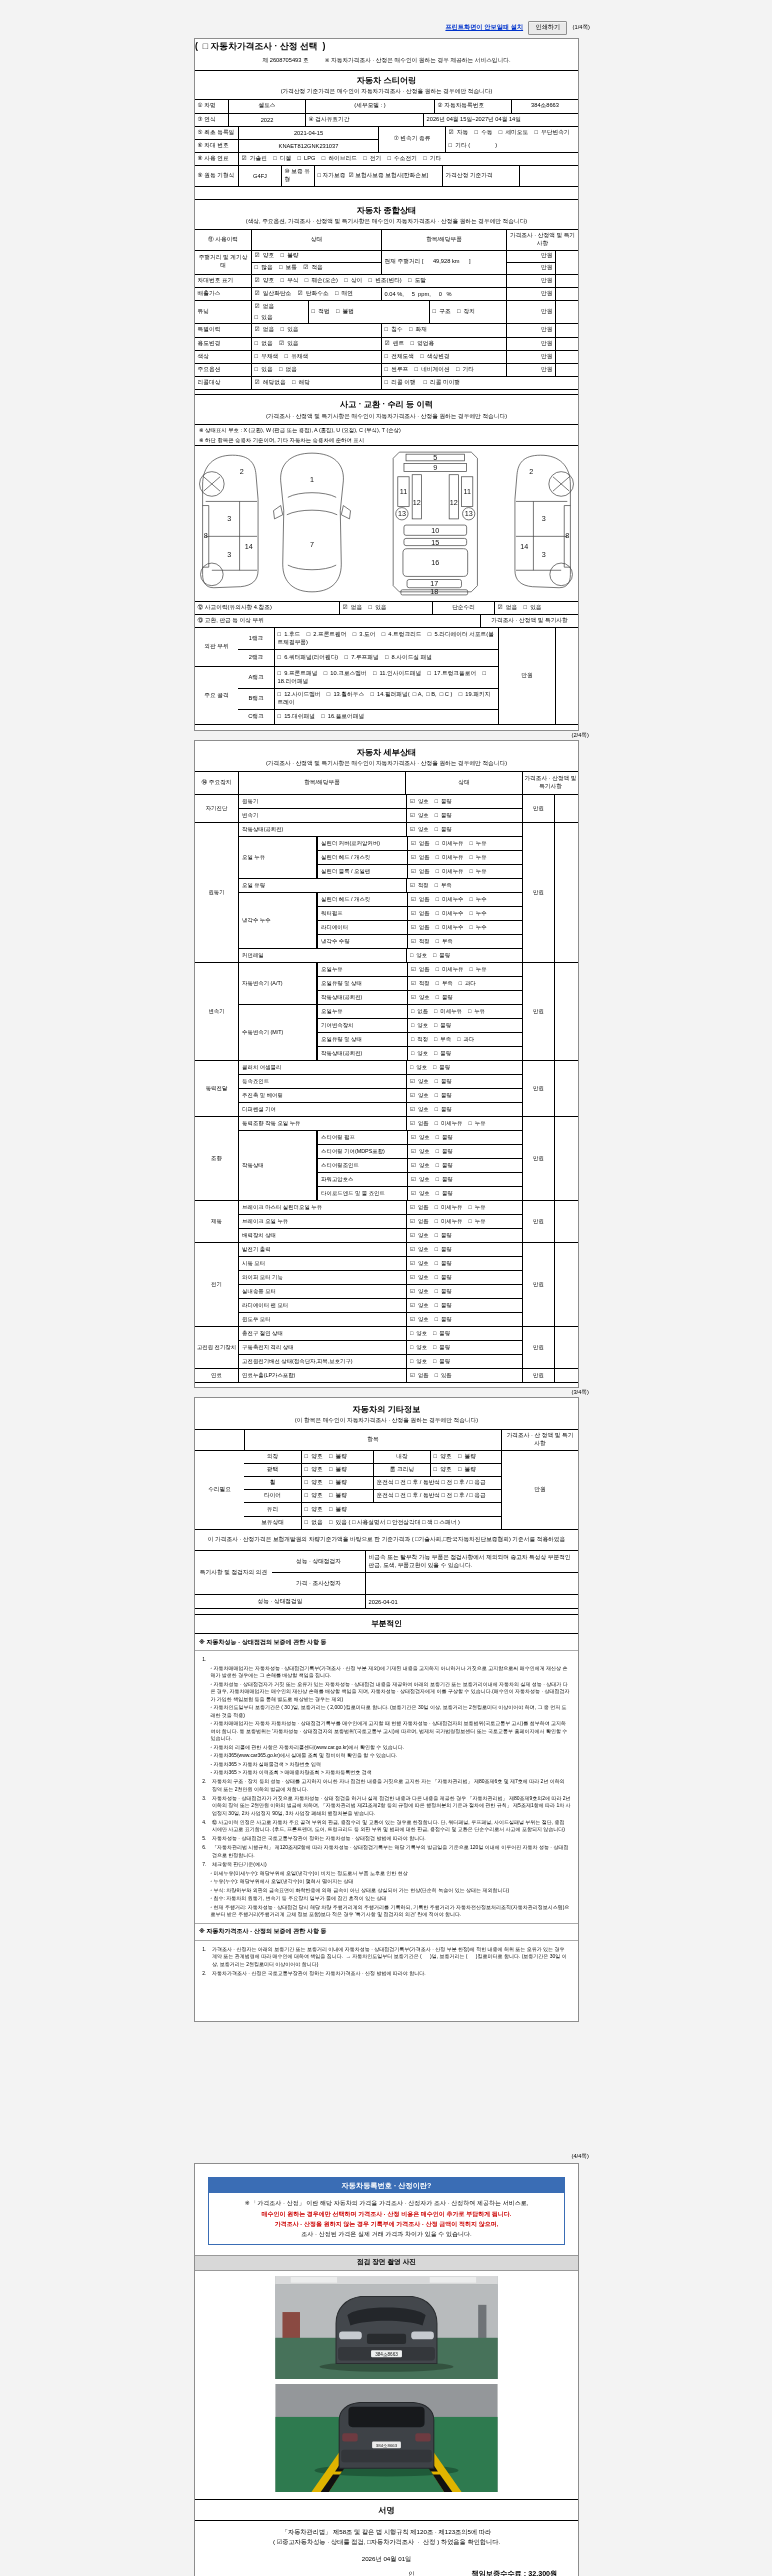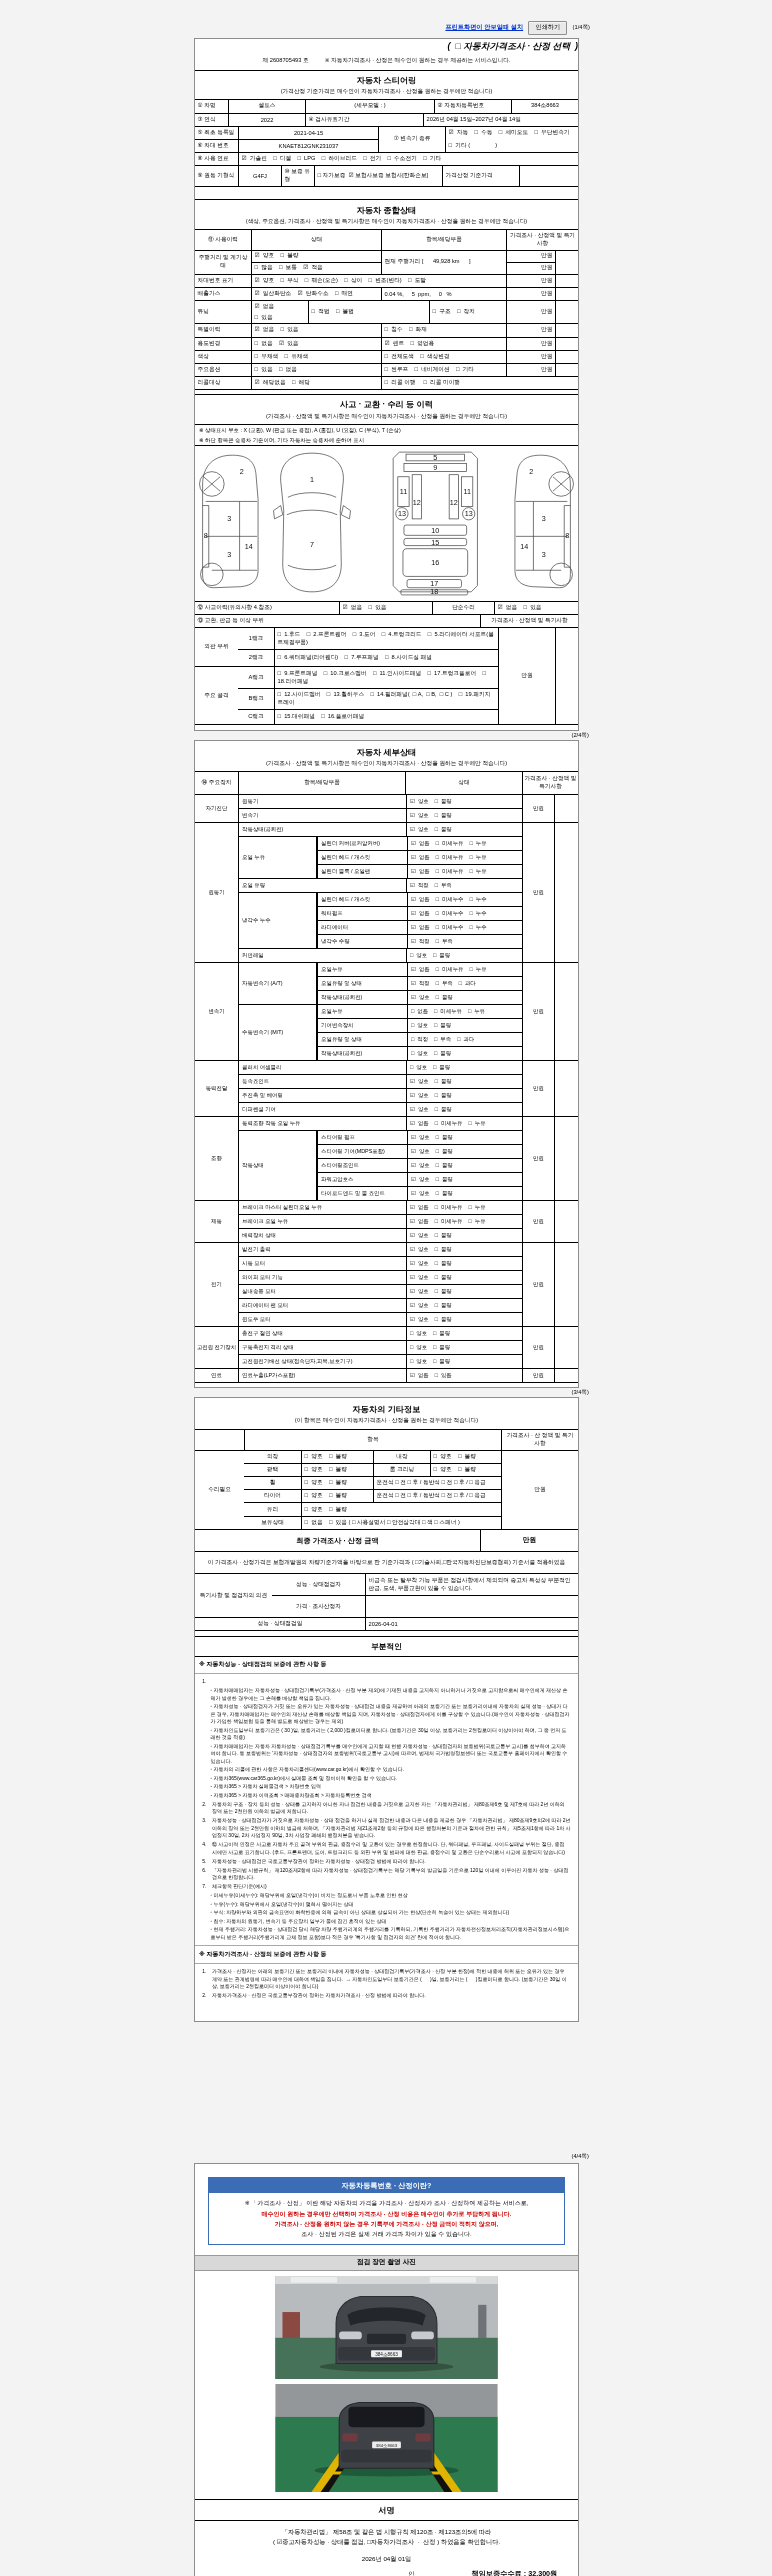--- a/index.html
+++ b/index.html
@@ -6,21 +6,21 @@
   body{width:773px;height:2576px;overflow:hidden;background:#f3f3f3;
        font-family:"Liberation Sans","DejaVu Sans",sans-serif;color:#000;}
   .topbar{width:407px;margin:20.6px auto 3.1px auto;display:flex;justify-content:flex-end;align-items:center;gap:5.2px;font-size:6.2px;}
   .toplink{color:#0033cc;text-decoration:underline;font-weight:bold;cursor:pointer;}
   .printbtn{background:#e9e9e9;border:0.5px solid #8f8f8f;border-radius:1px;padding:1.5px 6.2px;font-size:6.2px;box-shadow:inset 0 0.5px 0 #fff;cursor:pointer;}
   .pgmark{font-size:5.7px;}
   .pgmark2{width:407px;margin:0 auto;text-align:right;font-size:5.7px;padding:1px 2.1px 0.5px 0;}
   .sheet{width:385px;margin:0 auto;background:#fff;border:0.5px solid #8d8d8d;padding:0 0 4.1px 0;box-sizing:border-box;}
   .s1{min-height:647px;} .s2{min-height:581px;} .s3{min-height:625px;} .s4{min-height:506px;margin-top:1px;}
   .bigttl{text-align:center;font-size:10.8px;font-weight:bold;padding-top:8.2px;letter-spacing:0.5px;}
-  .subttl{text-align:right;font-size:8.8px;font-weight:bold;padding-top:2.1px;font-style:italic;}
+  .subttl{text-align:left;font-size:8.8px;font-weight:bold;padding-top:2.1px;}
   .docline{text-align:center;font-size:5.7px;padding:4.1px 0 5.2px 0;}
   .docline span{margin:0 7.2px;}
   .secttl{text-align:center;font-size:8.2px;font-weight:bold;border-top:1px solid #000;padding-top:4.1px;}
   .secnote{text-align:center;font-size:5.7px;padding:2.1px 0 3.1px 0;}
   .tbl{border-top:1px solid #000;border-bottom:1px solid #000;font-size:5.7px;}
   .tr{display:flex;border-top:0.5px solid #000;align-items:stretch;}
   .tr:first-child{border-top:none;}
   .td{border-left:0.5px solid #000;padding:2.1px 2.6px;display:flex;align-items:center;box-sizing:border-box;}
   .td:first-child{border-left:none;}
   .lab{justify-content:flex-start;}
@@ -666,24 +666,20 @@
             <div class="td lab cbx flex">□  양호    □  불량</div>
           </div>
           <div class="bt" style="display:flex;flex:1;">
             <div class="td c w110">보유상태</div>
             <div class="td lab cbx flex">□  없음    □  있음 ( □ 사용설명서 □ 안전삼각대 □ 잭 □ 스패너 )</div>
           </div>
         </div>
       </div>
       <div class="td c w150">만원</div>
     </div>
-    <div class="tr" style="min-height:21.6px;">
-      <div class="td c flex" style="font-weight:bold;font-size:7.2px;">최종 가격조사 · 산정 금액</div>
-      <div class="td c w190" style="font-weight:bold;font-size:6.7px;">만원</div>
-    </div>
     <div class="tr">
       <div class="td c flex cbx" style="min-height:20.6px;">이 가격조사 · 산정가격은 보험개발원의 차량기준가액을 바탕으로 한 기준가격과 ( □기술사회,□한국자동차진단보증협회) 기준서를 적용하였음</div>
     </div>
     <div class="tr">
       <div class="td c w150" style="min-height:43px;">특기사항 및 점검자의 의견</div>
       <div style="flex:1;display:flex;flex-direction:column;">
         <div style="display:flex;flex:1;">
           <div class="td c" style="width:93px;">성능 · 상태점검자</div>
           <div class="td lab flex">비금속 또는 탈부착 가능 부품은 점검사항에서 제외되며 중고차 특성상 부분적인 판금, 도색, 부품교환이 있을 수 있습니다.</div>
         </div>

